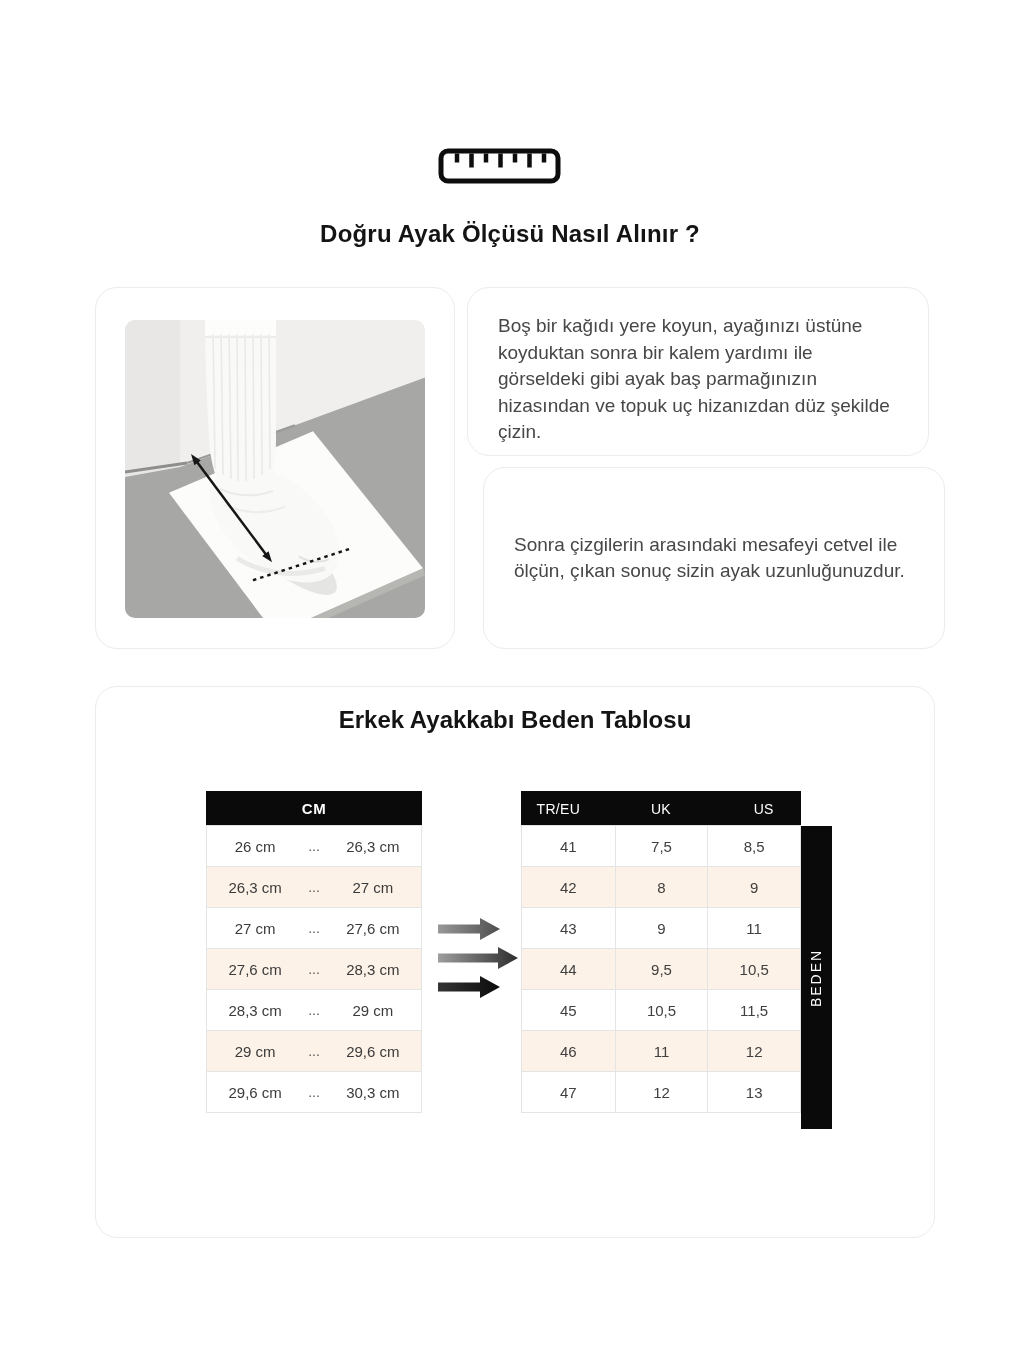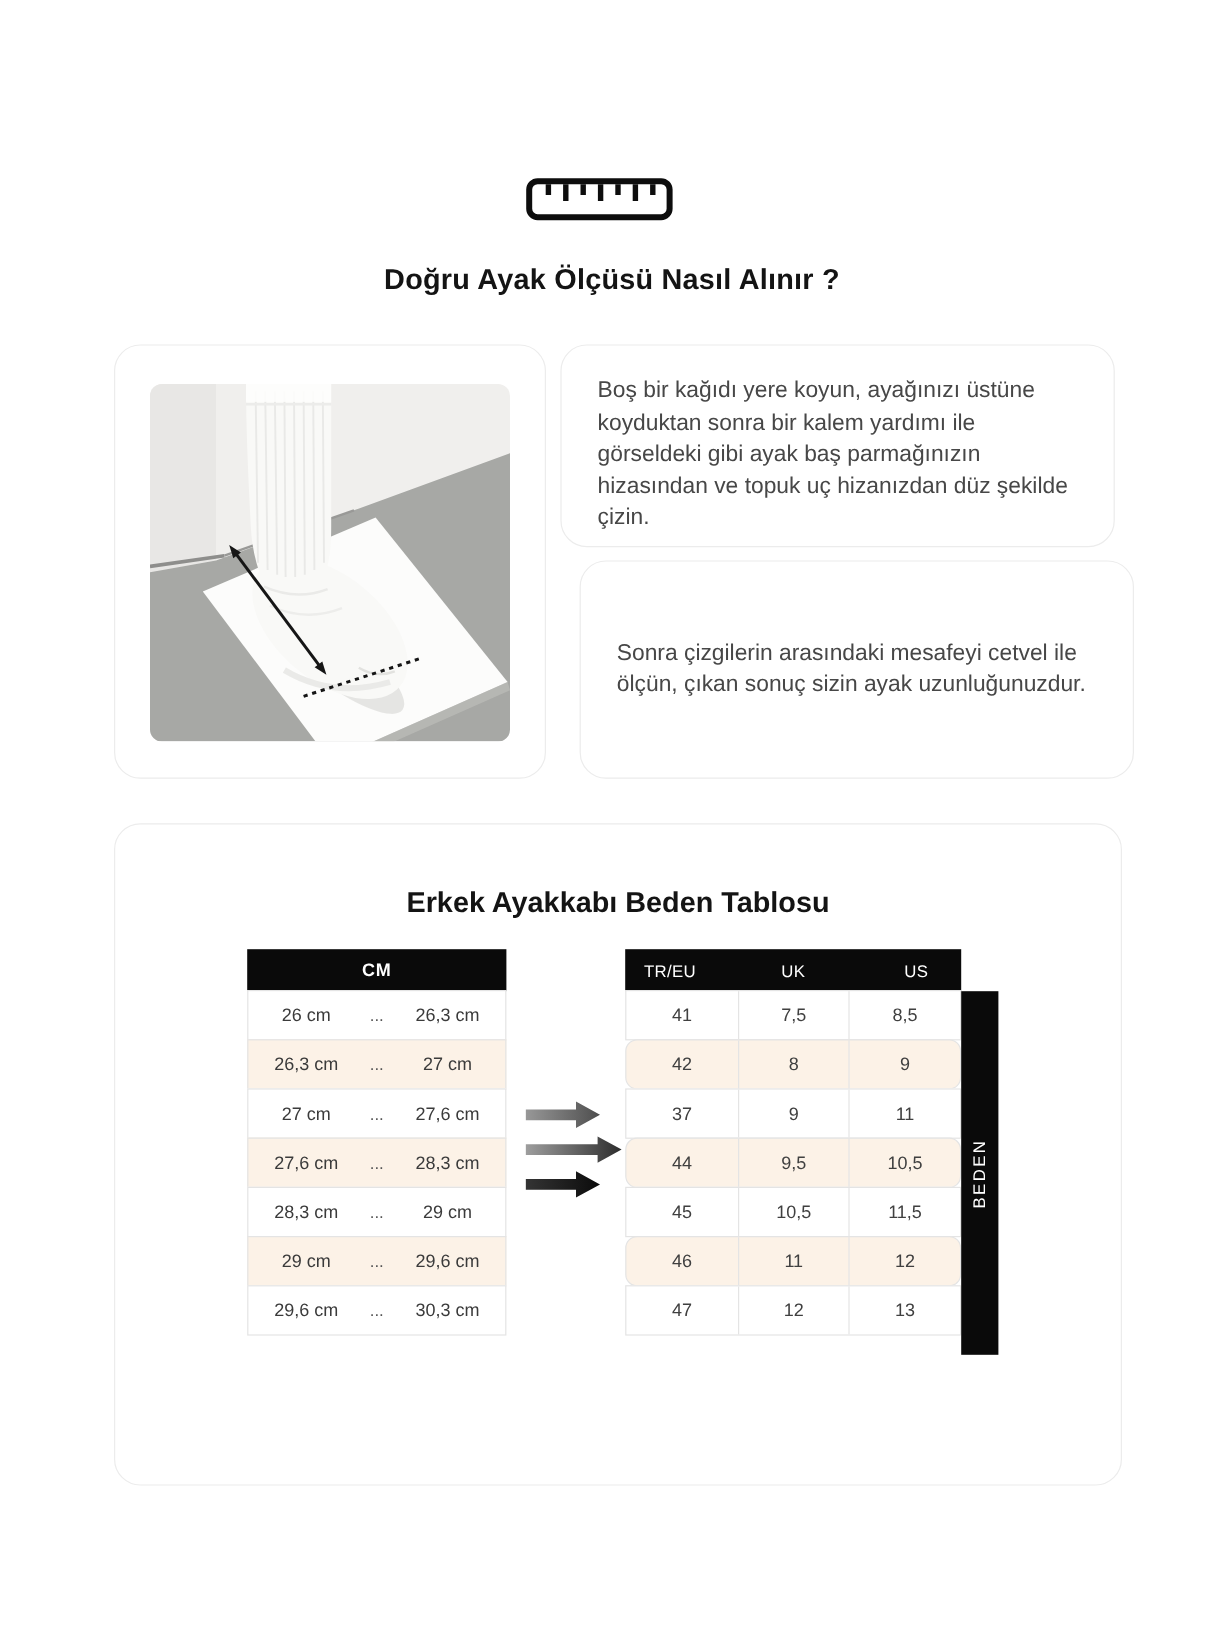--- a/index.html
+++ b/index.html
@@ -25,21 +25,21 @@
   }
   .step1 { left:467px; top:287px; width:462px; height:169px; }
   .step2 { left:483px; top:467px; width:462px; height:182px; display:flex; align-items:center; }
   .step-card p {
     margin:0; padding:25px 30px; font-size:19px; line-height:26.5px; color:#474747;
   }
   .step2 p { padding-top:0; padding-bottom:0; }
   
   .size-card { left:95px; top:686px; width:840px; height:552px; }
   .size-title {
-    position:absolute; left:0; top:52px; width:100%; margin:0;
+    position:absolute; left:0; top:19px; width:100%; margin:0;
     text-align:center; font-size:24px; font-weight:700; color:#141414;
   }
   .tbl-header {
     height:35px; background:#0a0a0a; color:#ffffff; box-sizing:border-box;
     display:flex; align-items:center; justify-content:center;
     font-size:15px; font-weight:600; letter-spacing:.6px;
   }
   .cm-table { position:absolute; left:110px; top:104px; width:216px;border-radius:27px; }
   .cm-row {
     display:grid; grid-template-columns:45% 10% 45%; align-items:center;
@@ -57,21 +57,21 @@
   .intl-row {
     display:grid; grid-template-columns:1fr 1fr 1fr; height:42px;
     box-sizing:border-box; border:1px solid #e4e4e4; margin-top:-1px;
     background:#ffffff; font-size:15px; color:#404040;
   }
   .intl-row > span {
     display:flex; align-items:center; justify-content:center;
     border-left:1px solid #e4e4e4;
   }
   .intl-row > span:first-child { border-left:none; }
-  .intl-row.alt { background:#fcf2e7;border-radius:10px; }
+  .intl-row.alt { background:#fcf2e7; }
   .beden-bar {
     position:absolute; left:705px; top:139px; width:31px; height:303px;
     background:#0a0a0a; display:flex; align-items:center; justify-content:center;
   }
   .beden-bar span {
     transform:rotate(-90deg); color:#ffffff; font-size:14px; font-weight:500;
     letter-spacing:2px; white-space:nowrap;
   }
   .arrows { position:absolute; left:342px; top:228px; }
 </style>
@@ -224,21 +224,21 @@
         <span>41</span>
         <span>7,5</span>
         <span>8,5</span>
       </div>
       <div class="intl-row alt">
         <span>42</span>
         <span>8</span>
         <span>9</span>
       </div>
       <div class="intl-row">
-        <span>37</span>
+        <span>43</span>
         <span>9</span>
         <span>11</span>
       </div>
       <div class="intl-row alt">
         <span>44</span>
         <span>9,5</span>
         <span>10,5</span>
       </div>
       <div class="intl-row">
         <span>45</span>

